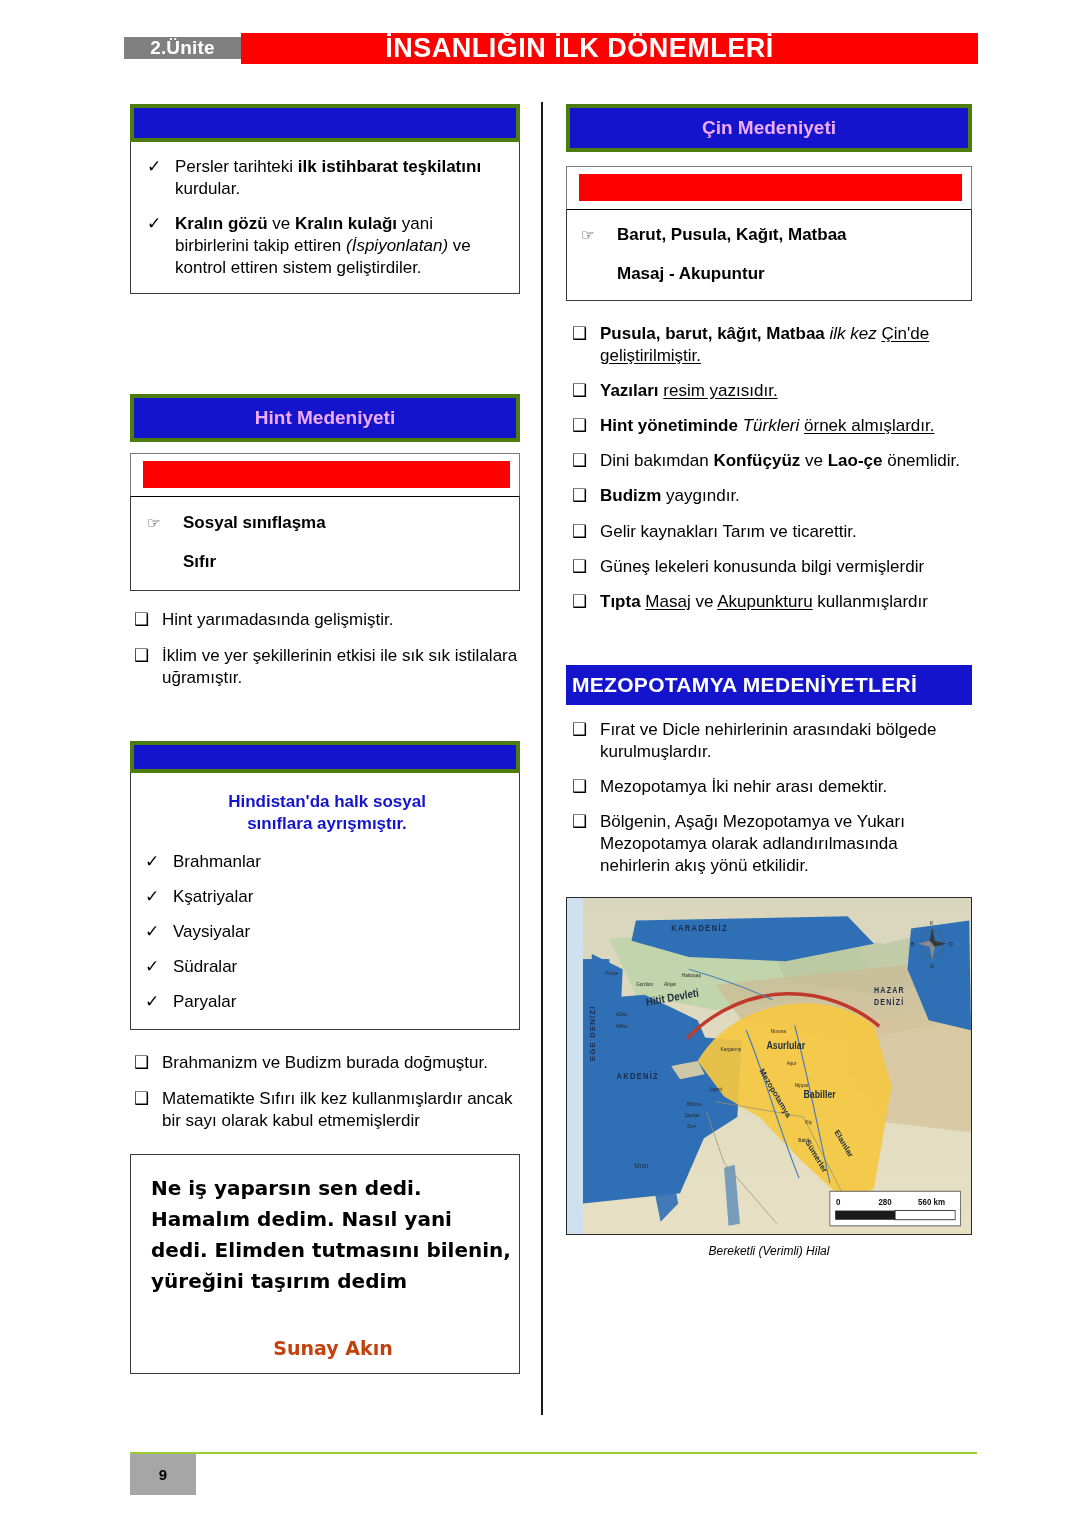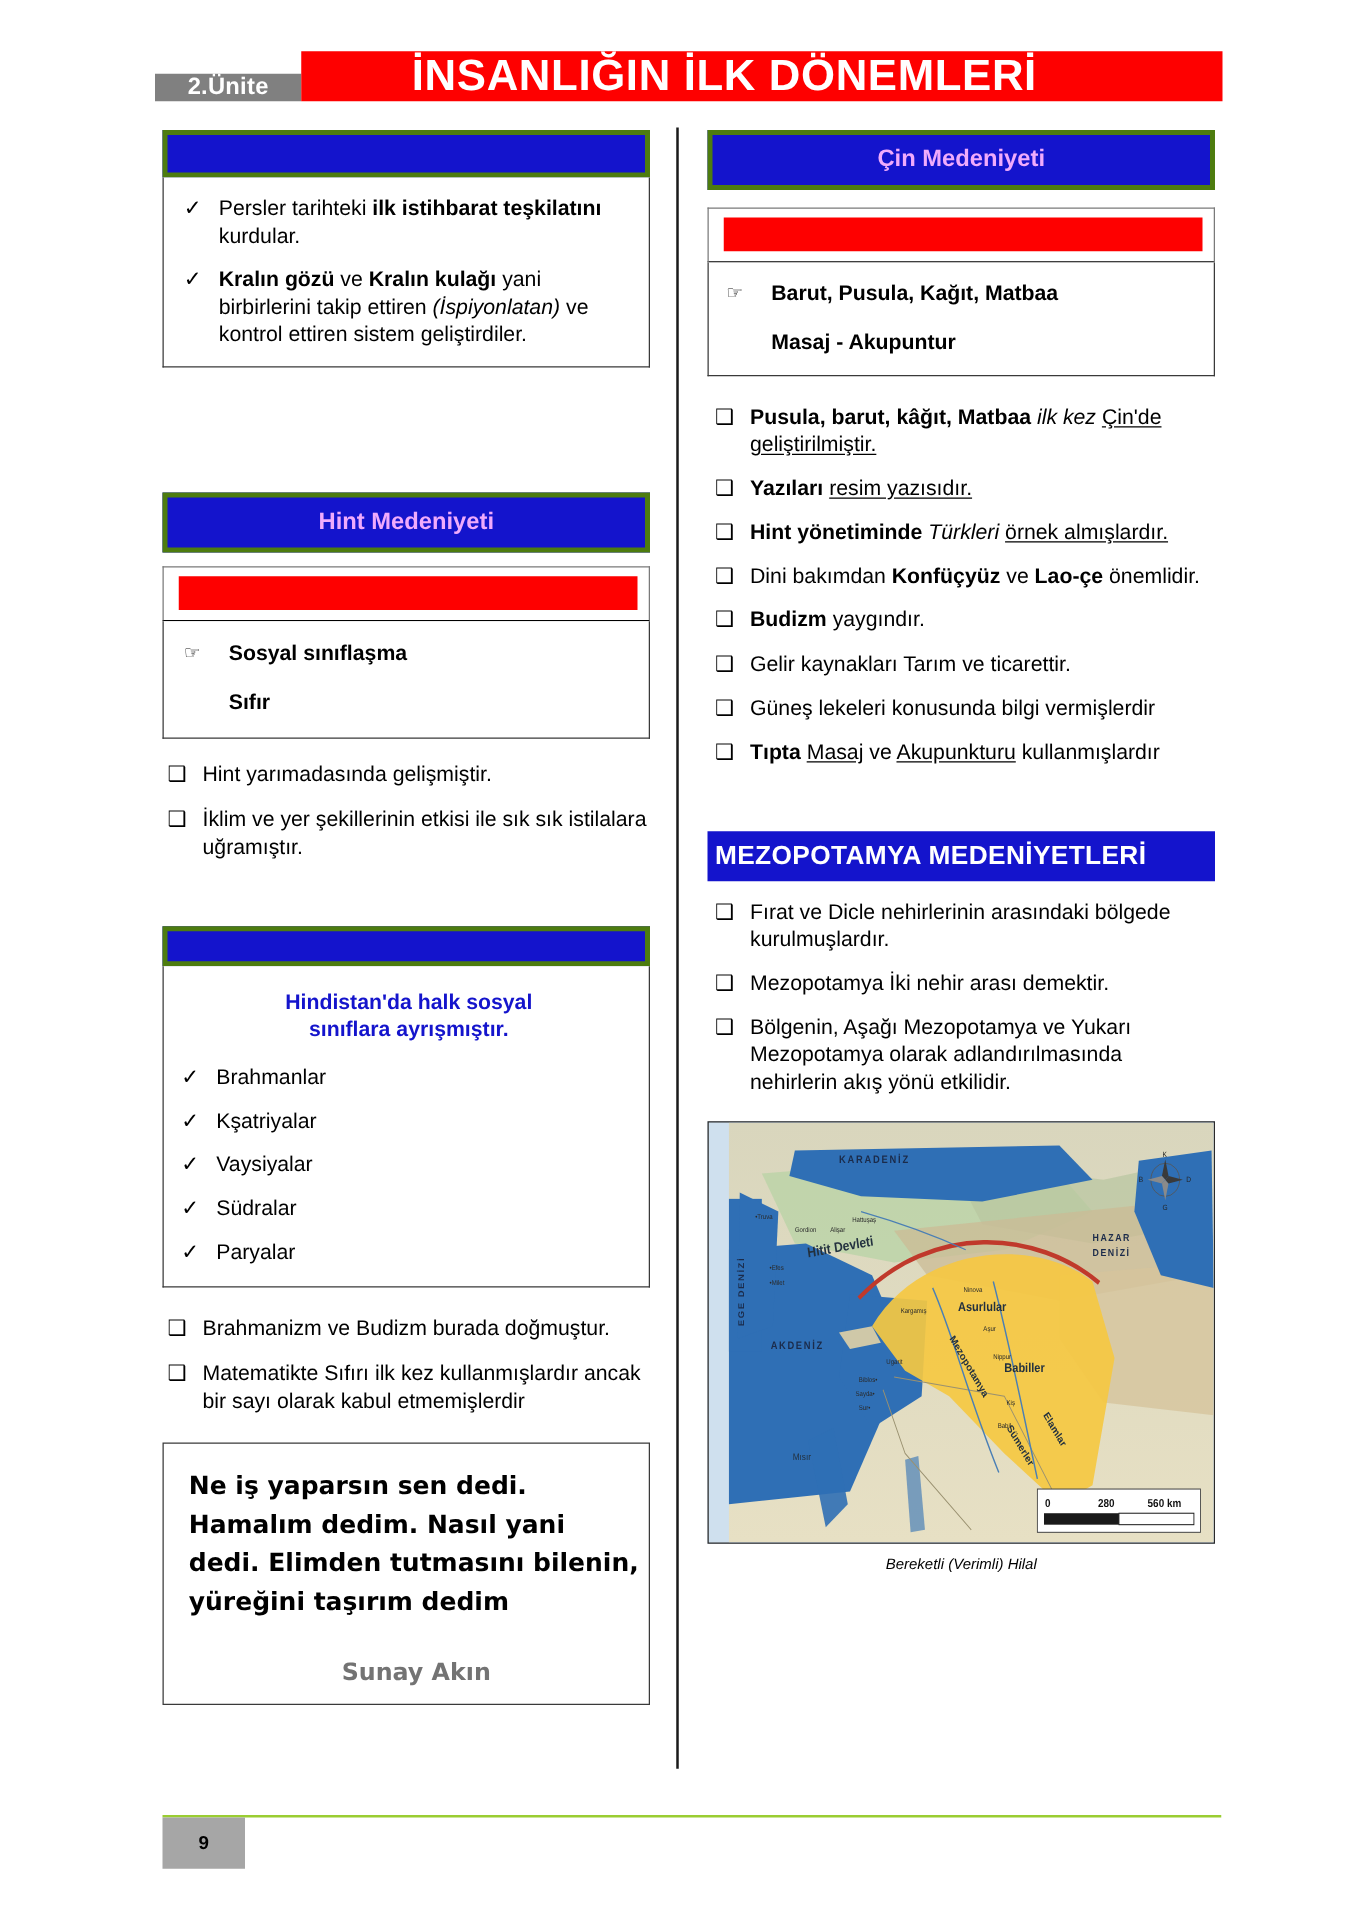--- a/index.html
+++ b/index.html
@@ -18,21 +18,21 @@
   }
 
   
   .page-header {
     position: absolute;
     left: 124px;
     top: 15px;
     width: 854px;
     height: 66px;
     display: flex;
-    align-items: flex-end;
+    align-items: center;
   }
   .unit-badge {
     width: 117px;
     background: #808080;
     color: #ffffff;
     font-size: 19px;
     font-weight: bold;
     display: flex;
     align-items: center;
     justify-content: center;
@@ -40,21 +40,21 @@
   }
   .header-title-bar {
     flex: 1;
     background: #FE0000;
     color: #ffffff;
     display: flex;
     align-items: center;
     justify-content: center;
   }
   .header-title-bar .title-text {
-    font-size: 35px;
+    font-size: 27px;
     font-weight: bold;
     letter-spacing: .5px;
     margin-right: 60px;
   }
 
   
   .col-divider {
     position: absolute;
     left: 541px;
     top: 102px;
@@ -165,23 +165,23 @@
     font-family: "DejaVu Sans", sans-serif;
     font-weight: bold;
     font-size: 20px;
     line-height: 1.55;
     color: #000;
   }
   .quote-author {
     font-family: "DejaVu Sans", sans-serif;
     font-weight: bold;
     font-size: 19px;
-    color: #737373;
+    color: #c2410c;
     text-align: center;
-    margin-top: 30px;
+    margin-top: 40px;
   }
 
   
   .mezo-bar {
     background: #1414CC;
     color: #fff;
     font-weight: bold;
     font-size: 21px;
     text-align: left;
     padding: 8px 6px;

